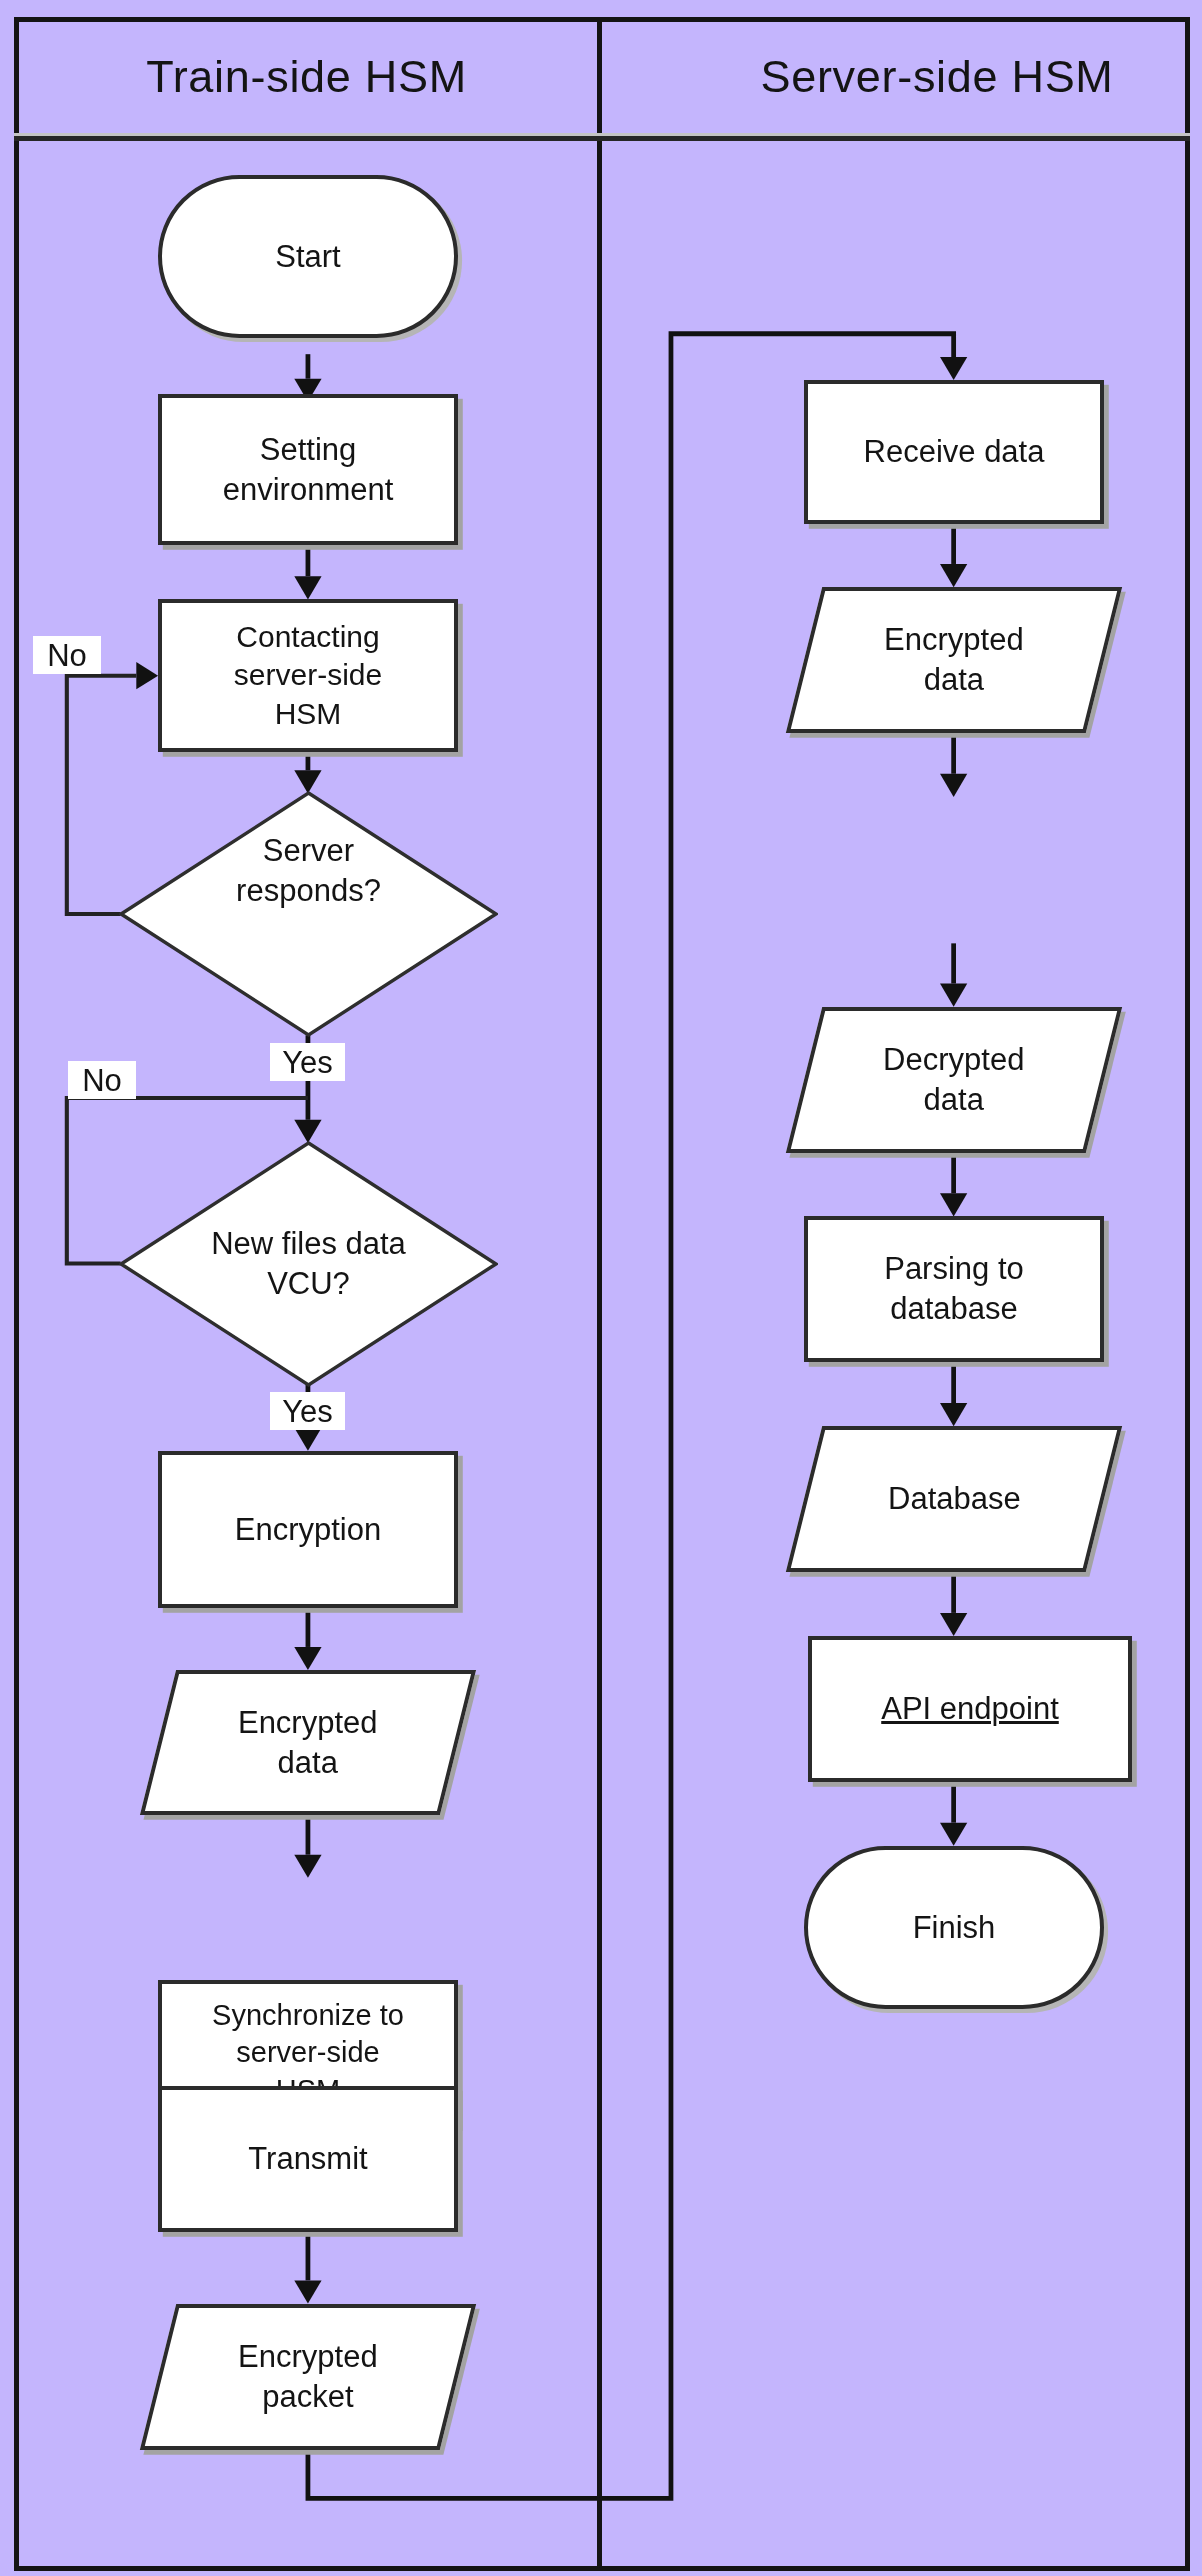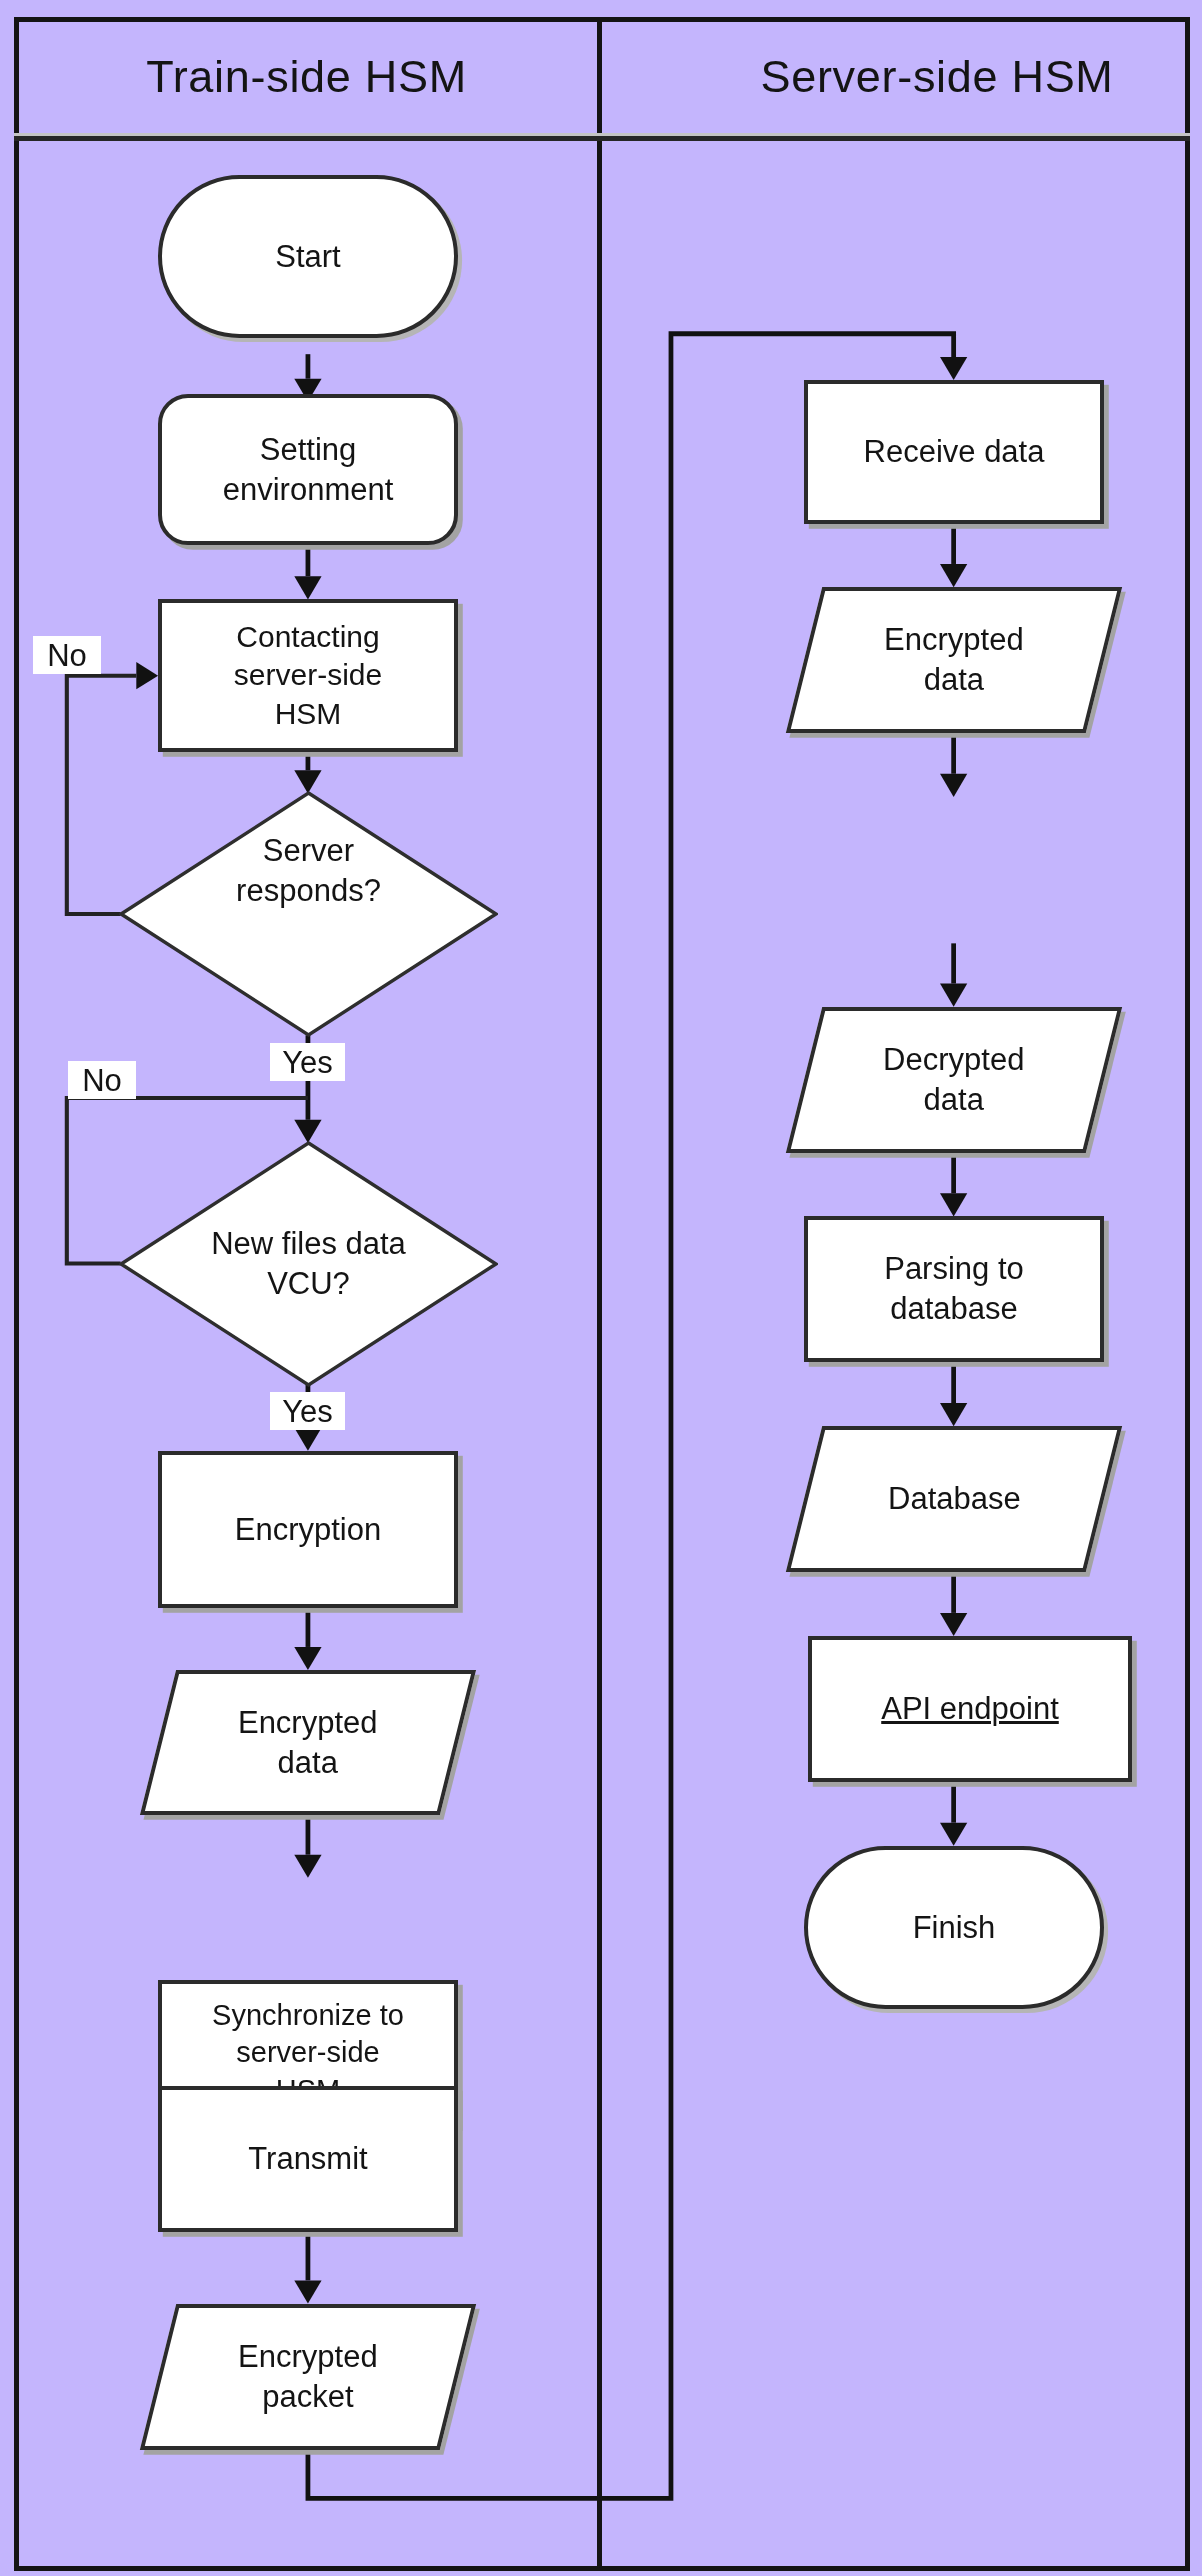--- a/index.html
+++ b/index.html
@@ -90,21 +90,21 @@
   <div class="frame" style="left:13.6px;top:17px;width:1176px;height:2554px;border:5.4px solid #141414;"></div>
   <div class="abs" style="left:597px;top:17px;width:5.4px;height:2554px;background:#141414;z-index:2;"></div>
   <div class="abs" style="left:13.6px;top:133px;width:1176px;height:3.4px;background:#c4c4c4;z-index:2;"></div>
   <div class="abs" style="left:13.6px;top:136px;width:1176px;height:4.8px;background:#262626;z-index:2;"></div>
 
   <div class="hdr" style="left:19px;top:22.5px;width:575px;height:109px;">Train-side HSM</div>
   <div class="hdr" style="left:602px;top:22.5px;width:582px;height:109px;padding-left:44px;">Server-side HSM</div>
 
   <div class="node oval" style="left:158px;top:175px;width:300px;height:163px;">Start</div>
 
-  <div class="node box" style="left:158px;top:394px;width:300px;height:151px;border-radius:30px;">Setting
+  <div class="node box" style="left:158px;top:394px;width:300px;height:151px;">Setting
 environment</div>
 
   <div class="node box" style="left:158px;top:599px;width:300px;height:153px;font-size:30px;">Contacting
 server-side
 HSM</div>
 
   <svg class="dsvg" style="left:119px;top:791px;" width="379" height="246" viewBox="0 0 556 361">
     <polygon points="278,3 553,180.5 278,358 3,180.5" fill="#ffffff" stroke="#2e2e2e" stroke-width="5"></polygon>
   </svg>
   <div class="node dlabel" style="left:121px;top:750px;width:375px;height:242px;">Server

